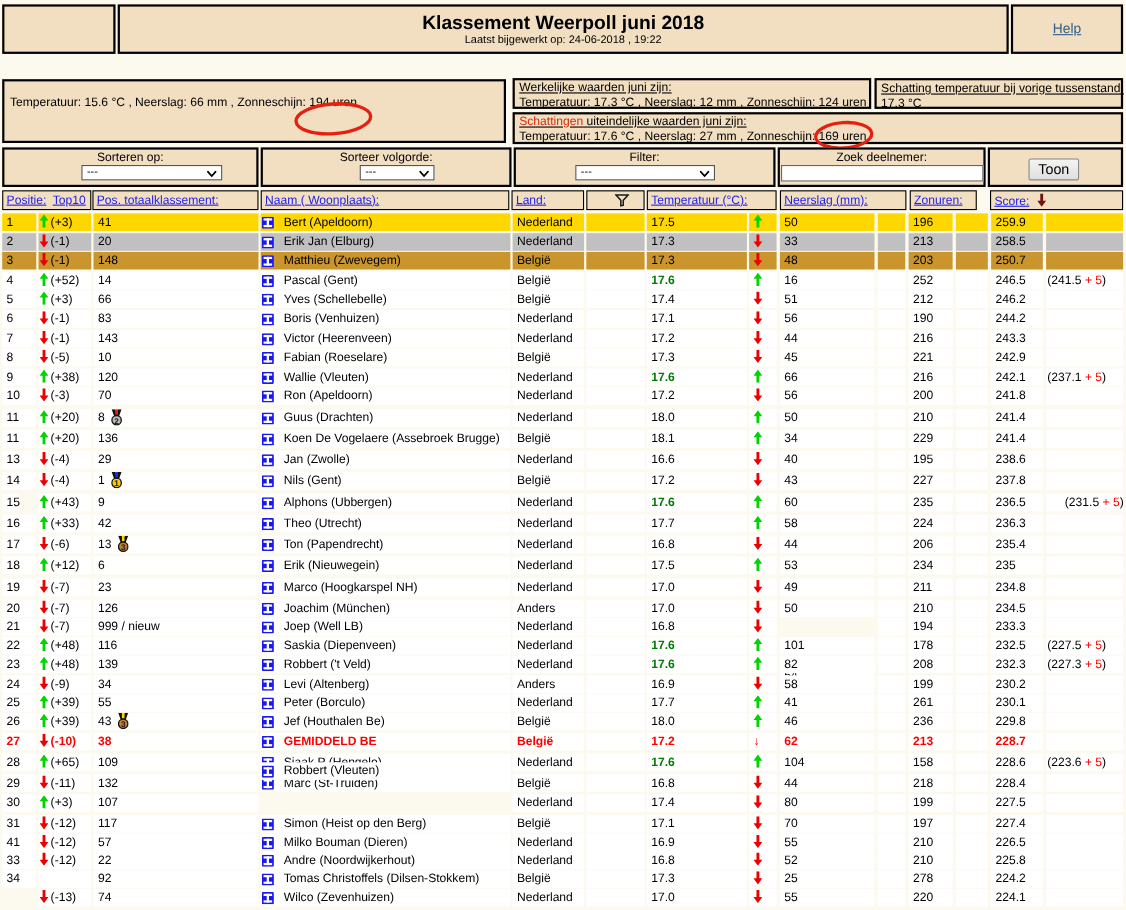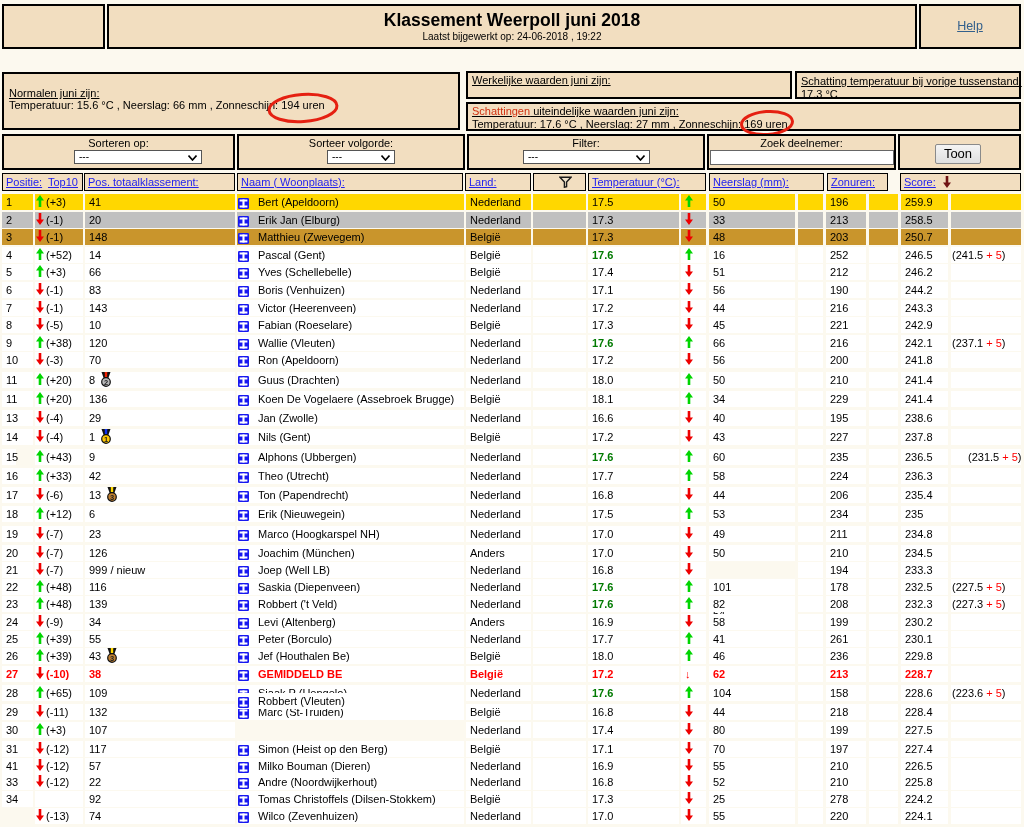--- a/index.html
+++ b/index.html
@@ -21,25 +21,25 @@
 select, input { font-family:"Liberation Sans",sans-serif; }
 
 </style></head><body>
 <div class="box" style="left:2px;top:4px;width:103px;height:45px"></div>
 <div class="box" style="left:107px;top:4px;width:810px;height:45px;text-align:center">
     <div style="font-size:17.5px;font-weight:bold;margin-top:4px">Klassement Weerpoll juni 2018</div>
     <div style="font-size:10px;margin-top:0px">Laatst bijgewerkt op: 24-06-2018 , 19:22</div>
   </div>
 <div class="box" style="left:919px;top:4px;width:102px;height:45px;text-align:center;line-height:41px"><a href="#" style="color:#33608C;font-size:12.5px">Help</a></div>
 <div class="box" style="left:2px;top:72px;width:458px;height:58px;padding:13px 0 0 5px">
-    <div><u>Normalen juni zijn:</u></div>
     <div>Temperatuur: 15.6 °C , Neerslag: 66 mm , Zonneschijn: 194 uren</div>
   </div>
 <div class="box" style="left:466px;top:71px;width:326px;height:28px;padding:0 0 0 4px;line-height:13px">
     <div style="margin-top:1px"><u>Werkelijke waarden juni zijn:</u></div>
+    <div style="white-space:nowrap">Temperatuur: 17.3 °C , Neerslag: 12 mm , Zonneschijn: 124 uren</div>
   </div>
 <div class="box" style="left:795px;top:71px;width:226px;height:28px;padding:0 0 0 4px;line-height:13px">
     <div style="margin-top:2px;white-space:nowrap"><u>Schatting temperatuur bij vorige tussenstand:</u></div>
     <div>17.3 °C</div>
   </div>
 <div class="box" style="left:466px;top:102px;width:555px;height:29px;padding:0 0 0 4px;line-height:13px">
     <div style="margin-top:1px"><u><span style="color:#D03010">Schattingen</span> uiteindelijke waarden juni zijn:</u></div>
     <div>Temperatuur: 17.6 °C , Neerslag: 27 mm , Zonneschijn: 169 uren</div>
   </div>
 <svg class="abs" style="left:266px;top:92px" width="76" height="34">

